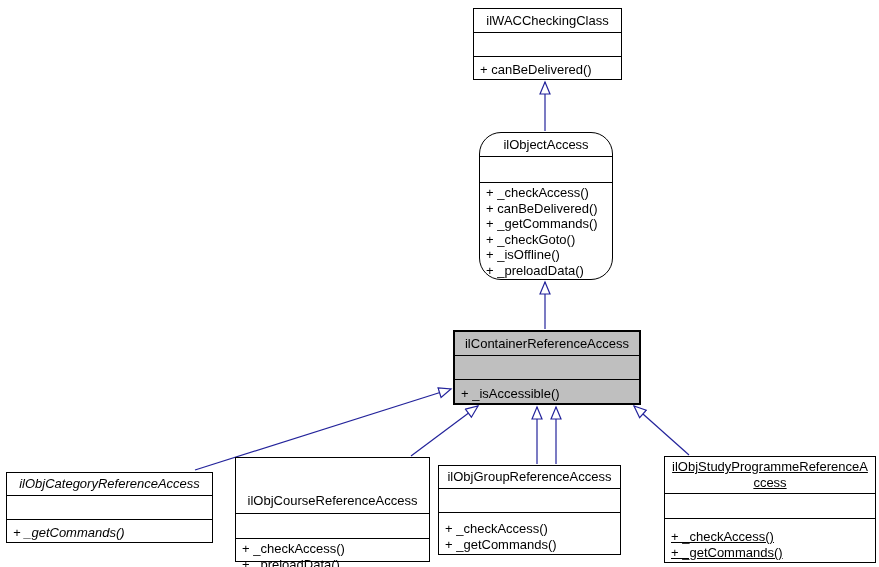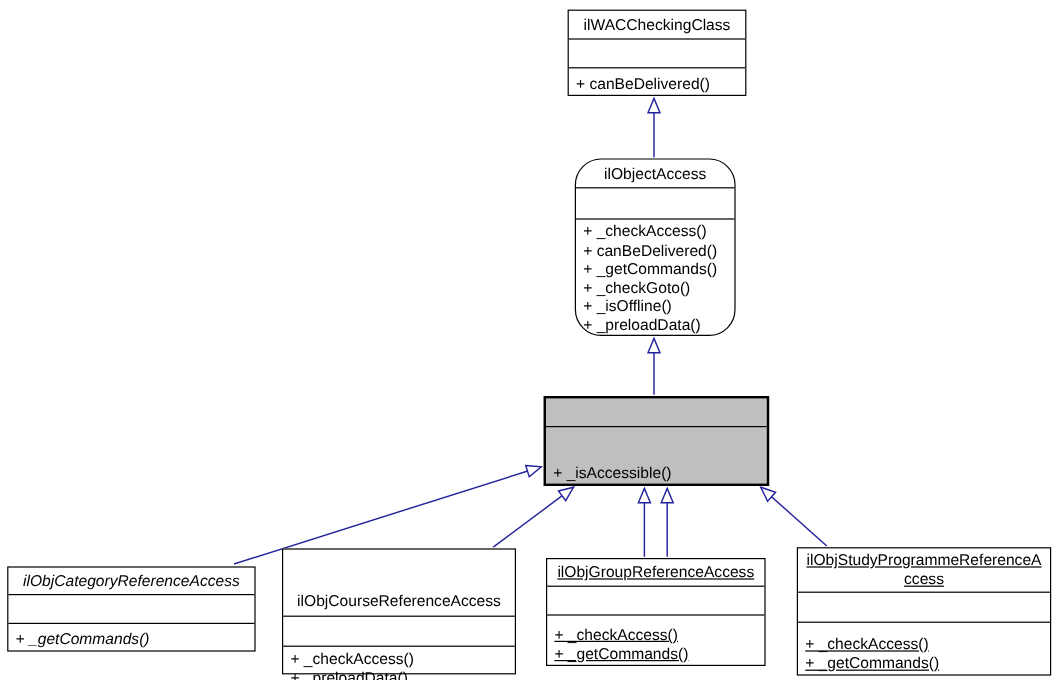--- a/index.html
+++ b/index.html
@@ -97,20 +97,21 @@
       <div class="uml-method">+ _checkAccess()</div>
       <div class="uml-method">+ canBeDelivered()</div>
       <div class="uml-method">+ _getCommands()</div>
       <div class="uml-method">+ _checkGoto()</div>
       <div class="uml-method">+ _isOffline()</div>
       <div class="uml-method">+ _preloadData()</div>
     </div>
   </div>
 
   <div class="uml-box highlight" style="left:453px; top:330px; width:188px; height:75px;">
+    <div class="uml-title" style="height:23px;">ilContainerReferenceAccess</div>
     <div class="uml-attrs" style="height:23px;"></div>
     <div class="uml-methods">
       <div class="uml-method">+ _isAccessible()</div>
     </div>
   </div>
 
   <div class="uml-box" style="left:6px; top:472px; width:207px; height:71px;font-style:italic;">
     <div class="uml-title" style="height:22px;">ilObjCategoryReferenceAccess</div>
     <div class="uml-attrs" style="height:23px;"></div>
     <div class="uml-methods">
@@ -121,21 +122,21 @@
   <div class="uml-box" style="left:235px; top:457px; width:195px; height:105px;">
     <div class="uml-title" style="height:24px;margin-top:31px;">ilObjCourseReferenceAccess</div>
     <div class="uml-attrs" style="height:24px;"></div>
     <div class="uml-methods">
       <div class="uml-method">+ _checkAccess()</div>
       <div class="uml-method">+ _preloadData()</div>
       <div class="uml-method">+ _getCommands()</div>
     </div>
   </div>
 
-  <div class="uml-box" style="left:455px; top:465px; width:183px; height:90px;text-decoration:underline;">
+  <div class="uml-box" style="left:438px; top:465px; width:183px; height:90px;">
     <div class="uml-title" style="height:22px;">ilObjGroupReferenceAccess</div>
     <div class="uml-attrs" style="height:23px;"></div>
     <div class="uml-methods">
       <div class="uml-method">+ _checkAccess()</div>
       <div class="uml-method">+ _getCommands()</div>
     </div>
   </div>
 
   <div class="uml-box" style="left:664px; top:456px; width:212px; height:107px;text-decoration:underline;">
     <div class="uml-title" style="height:36px;">ilObjStudyProgrammeReferenceAccess</div>

